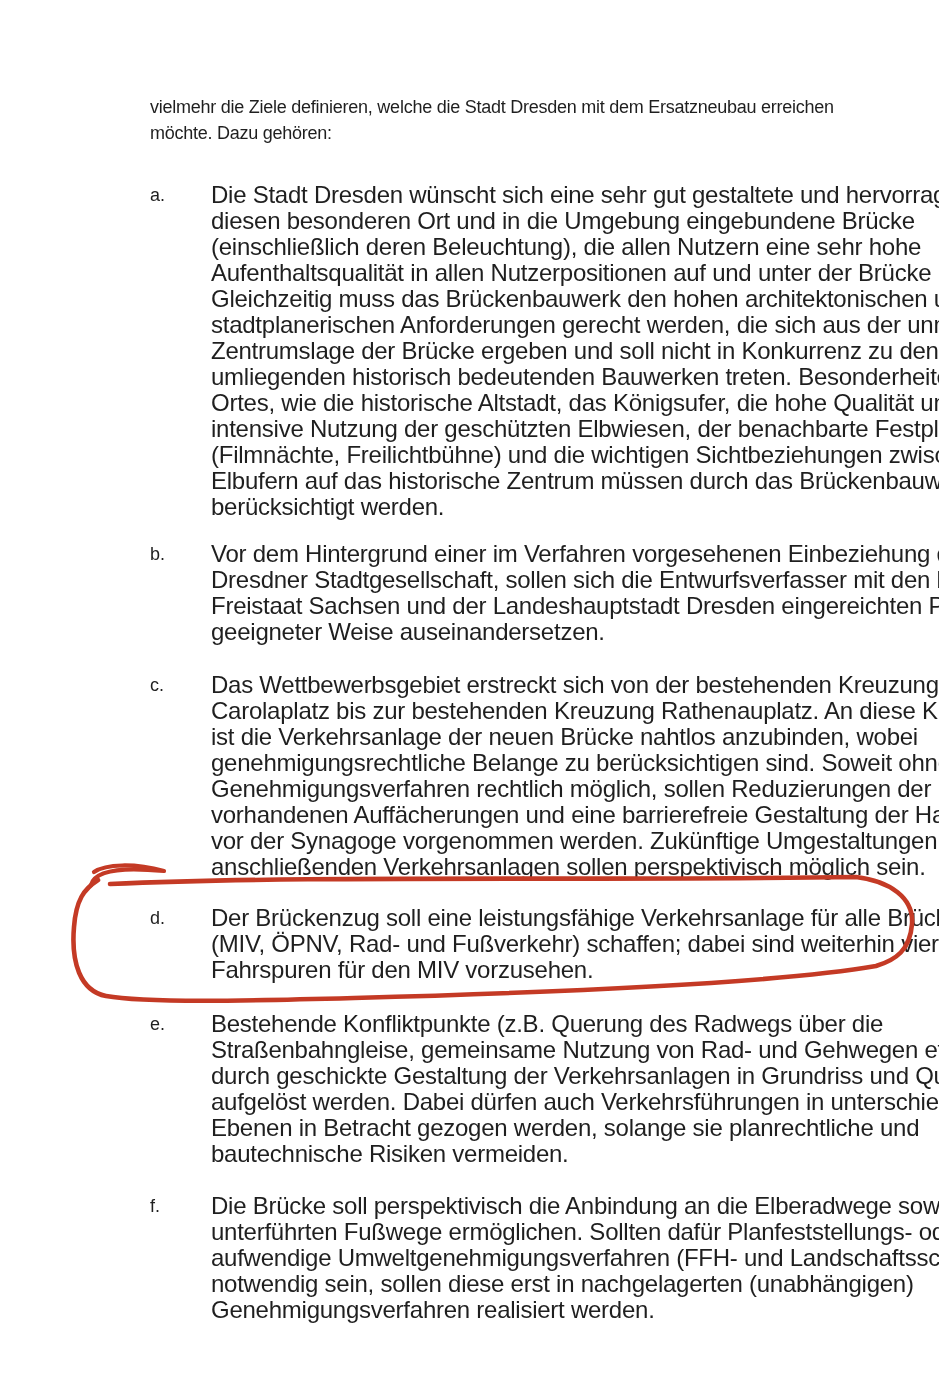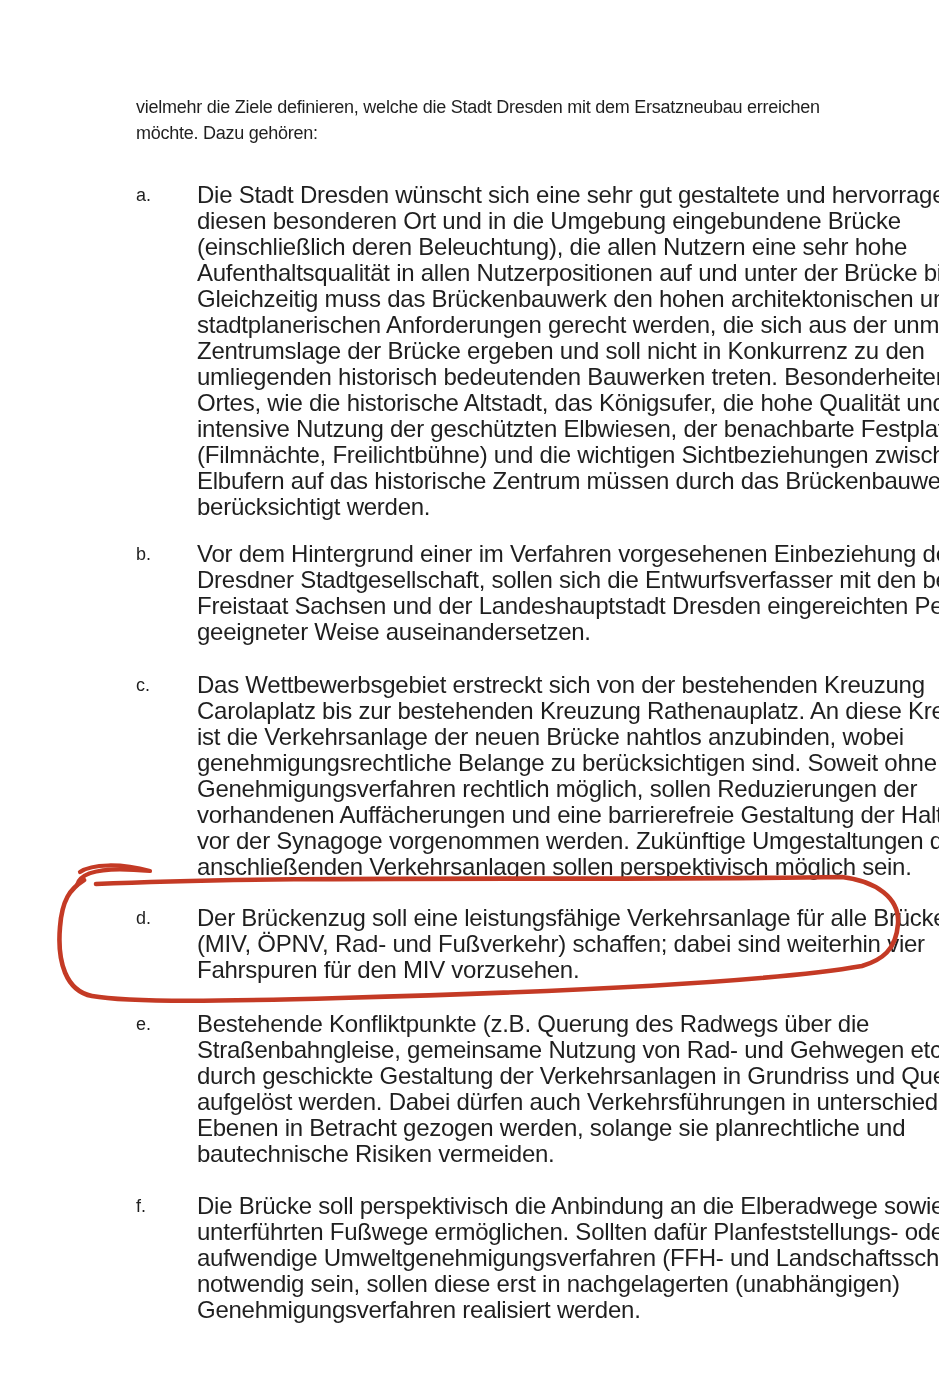--- a/index.html
+++ b/index.html
@@ -12,20 +12,21 @@
     height: 1399px;
     position: relative;
     font-family: "Liberation Sans", "DejaVu Sans", sans-serif;
     color: #1f1f1f;
     overflow: hidden;
   }
   .page {
     position: absolute;
     inset: 0;
     background: #ffffff;
+    margin-left: 14px;
   }
   .para {
     position: absolute;
     font-size: 18px;
     line-height: 26px;
     letter-spacing: -0.25px;
     white-space: pre;
   }
   .intro {
     left: 136px;

